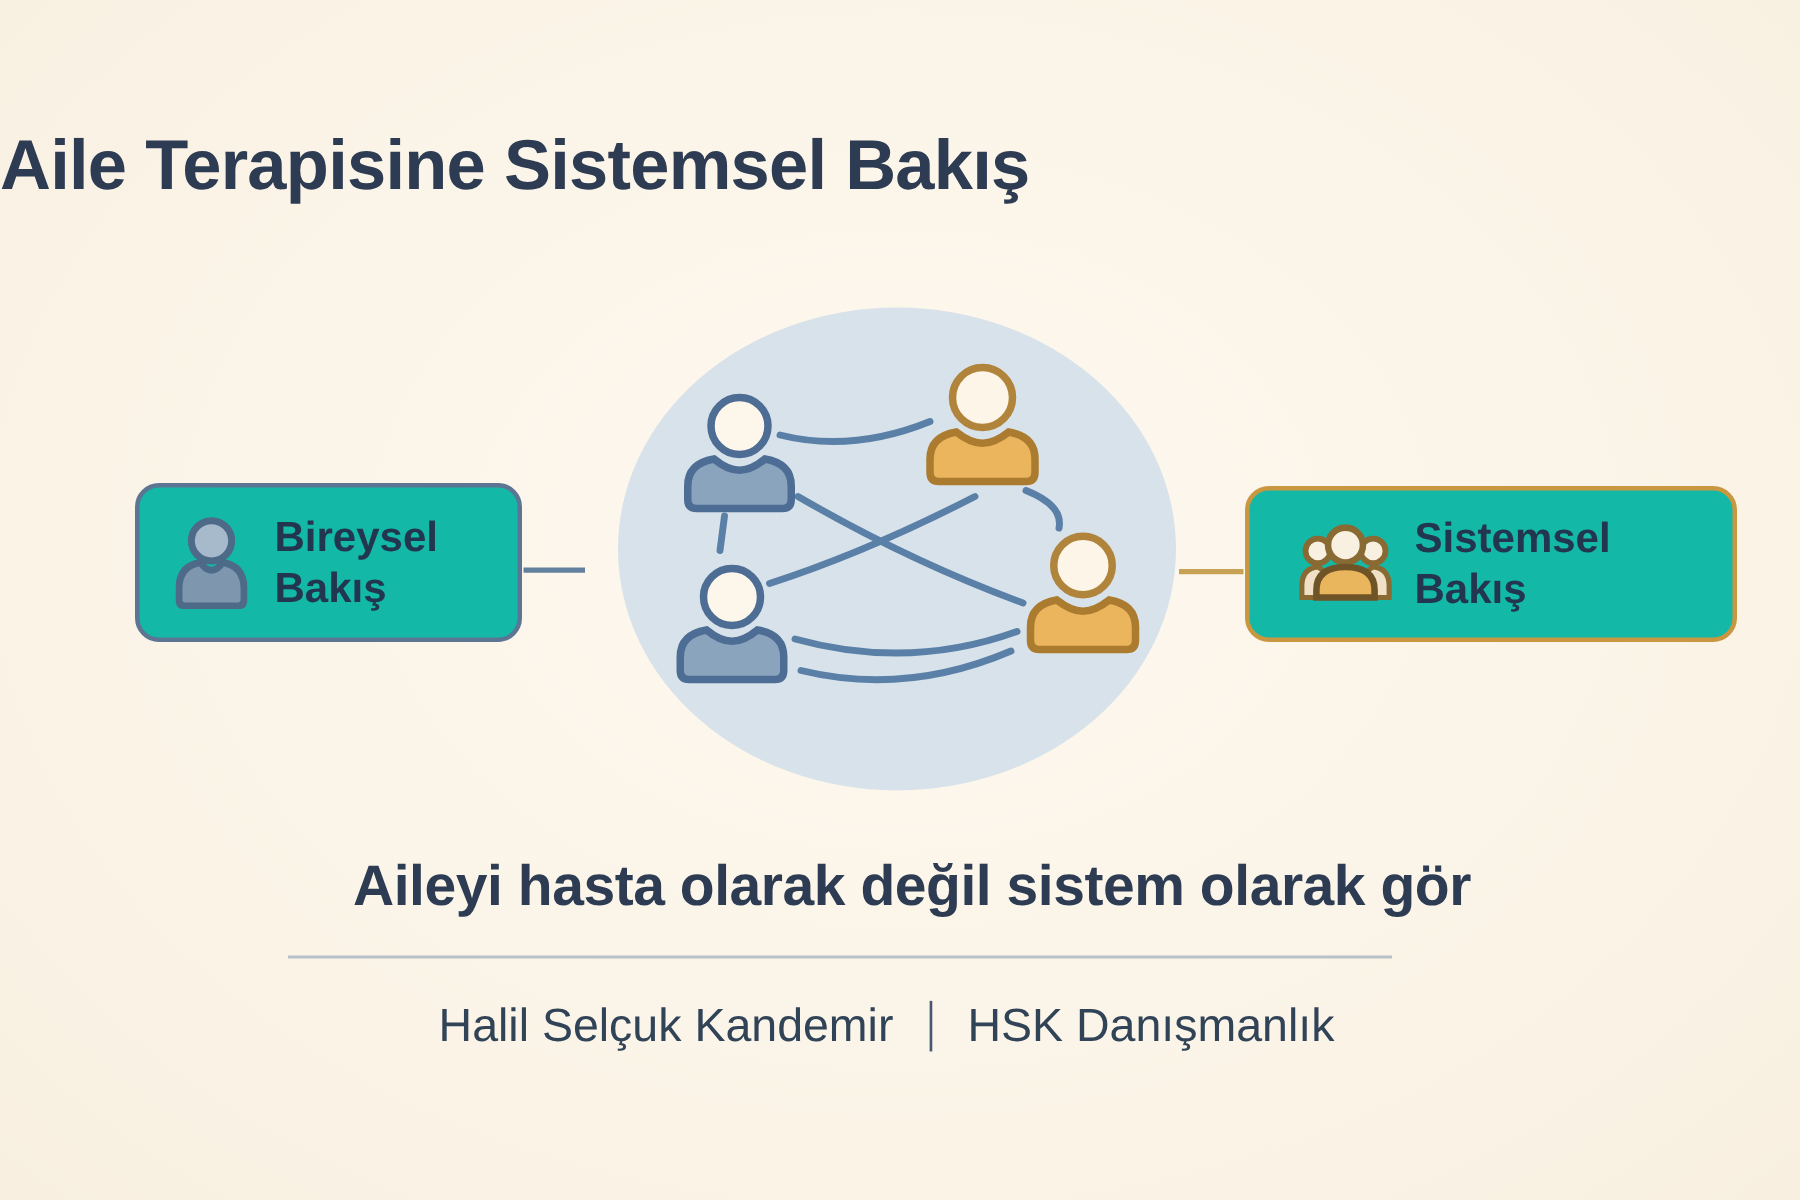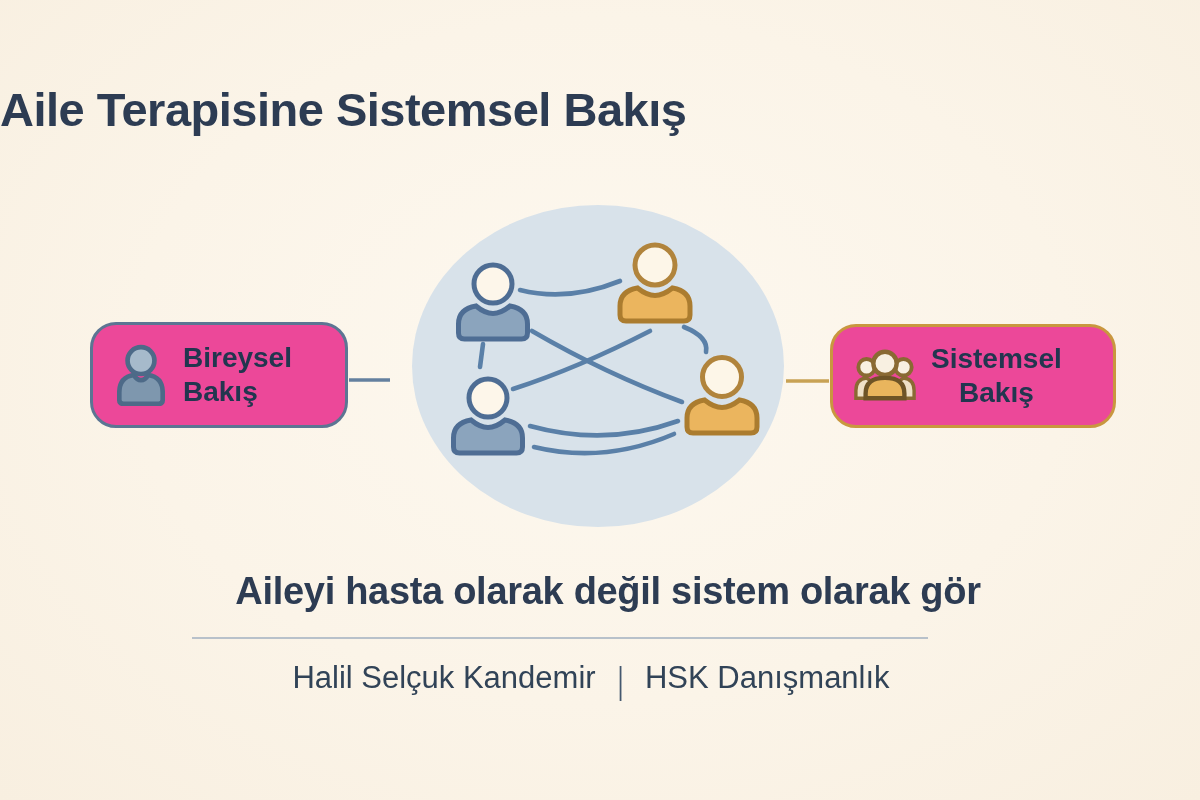--- a/index.html
+++ b/index.html
@@ -9,37 +9,37 @@
     background:radial-gradient(ellipse at 50% 45%, #fdf8ef 0%, #fbf4e8 55%, #f8efe0 100%);
     position:relative;color:#2d3c53;
   }
   .stage{position:absolute;inset:0;}
   .title{
     position:absolute;top:82px;left:0;width:1120px;text-align:left;
     font-size:47px;font-weight:700;letter-spacing:-0.5px;color:#2d3c53;margin:0;
   }
   .diagram-svg{position:absolute;left:0;top:0;width:1200px;height:800px;}
   .side-box{
-    position:absolute;background:#ec4899;border-radius:26px;
+    position:absolute;background:#14b8a6;border-radius:16px;
     display:flex;align-items:center;box-sizing:border-box;
   }
   .side-box.left{left:90px;top:322px;width:258px;height:106px;border:3px solid #5c7593;padding-left:24px;gap:18px;}
-  .side-box.right{left:830px;top:324px;width:286px;height:104px;border:3px solid #c9973f;padding-left:20px;gap:14px;text-align:center;}
+  .side-box.right{left:830px;top:324px;width:328px;height:104px;border:3px solid #c9973f;padding-left:32px;gap:14px;}
   .box-label{font-size:28px;font-weight:700;line-height:34px;color:#22364f;}
   .box-icon{flex:0 0 auto;display:block;}
   .subtitle{
     position:absolute;top:570px;left:0;width:1120px;text-align:center;
     font-size:38px;font-weight:700;letter-spacing:-0.3px;color:#2d3c53;margin:0;padding-left:48px;
   }
   .subtitle-divider{
     position:absolute;top:637px;left:192px;width:736px;height:2px;background:#b8c1ca;
   }
   .footer{
     position:absolute;top:660px;left:0;width:1182px;
-    display:flex;justify-content:center;align-items:flex-start;gap:20px;
+    display:flex;justify-content:center;align-items:flex-end;gap:20px;
     font-size:31px;color:#314357;
   }
   .footer .sep{font-size:36px;font-weight:400;color:#44586f;transform:scaleX(0.6);}
 </style>
 </head>
 <body>
 
 <div class="stage">
 
   <h1 class="title">Aile Terapisine Sistemsel Bakış</h1>

